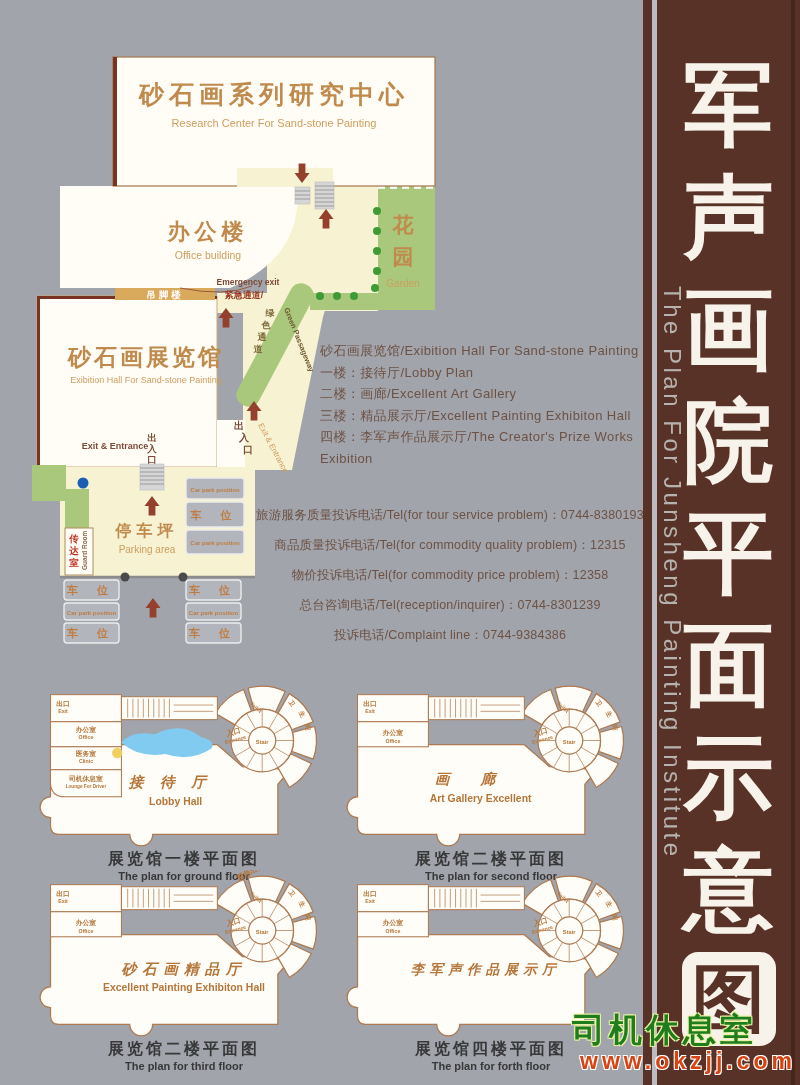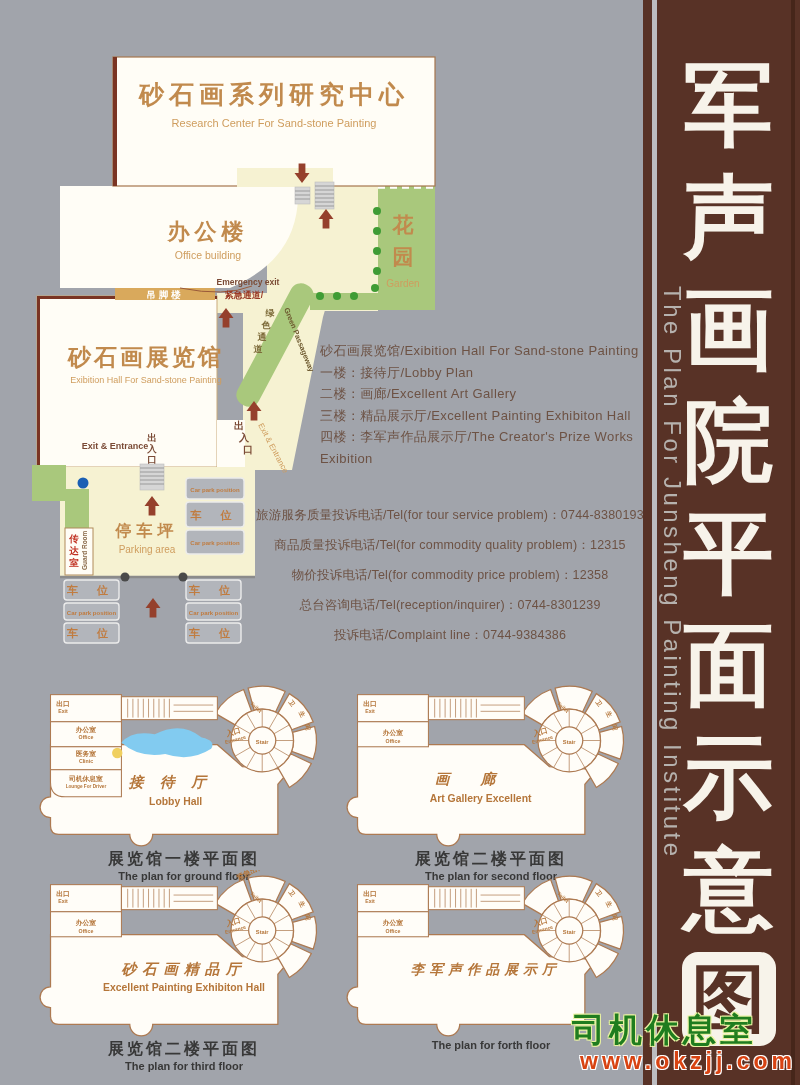--- a/index.html
+++ b/index.html
@@ -365,20 +365,21 @@
         <text font-size="6" class="p-t">卫</text>
       </g>
     <g transform="translate(250,31) rotate(64)">
         <text font-size="6" class="p-t">生</text>
       </g>
     <g transform="translate(256,43) rotate(76)">
         <text font-size="6" class="p-t">间</text>
       </g>
     <text x="135" y="100" text-anchor="middle" font-size="13" letter-spacing="5" class="p-hall-cn">李军声作品展示厅</text>
   </svg>
+  <div class="cap-cn">展览馆四楼平面图</div>
   <div class="cap-en">The plan for forth floor</div>
 </div>
 
 <div class="abs sb-strip1"></div>
 <div class="abs sb-strip2"></div>
 <div class="abs sb-main"></div>
 <div class="abs sb-edge"></div>
 <div class="abs sb-chars">
   <div class="sb-char">军</div>
   <div class="sb-char">声</div>

